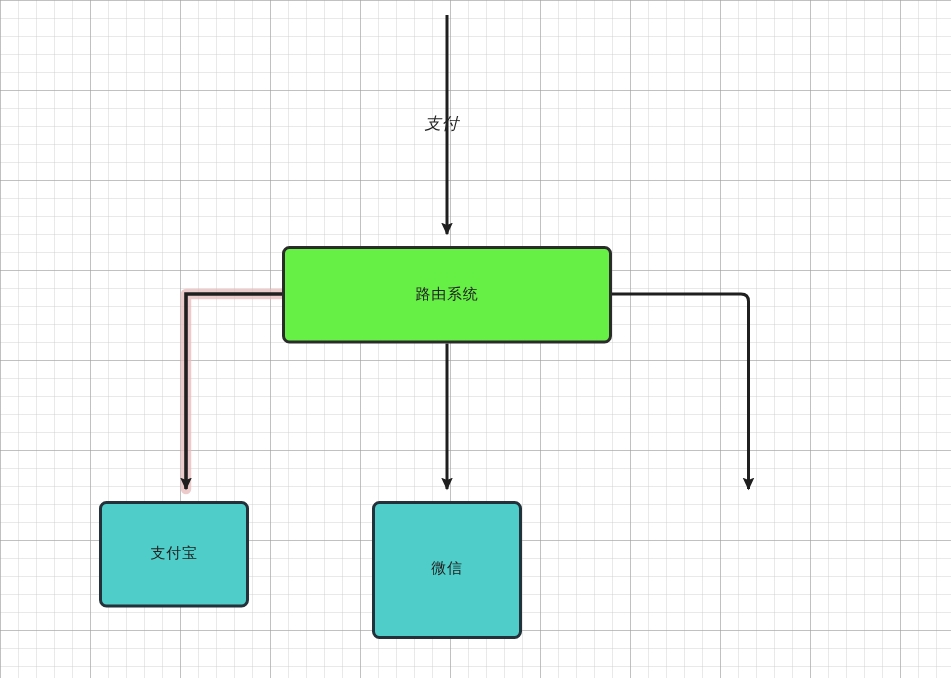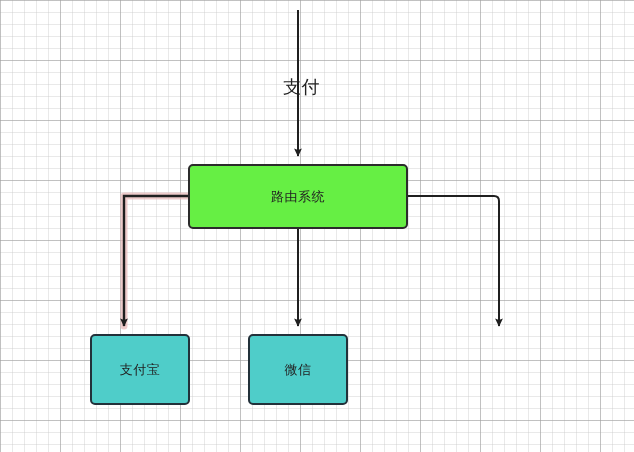--- a/index.html
+++ b/index.html
@@ -31,42 +31,43 @@
     width: 634px;
     height: 452px;
   }
   .node {
     position: absolute;
     box-sizing: border-box;
     display: flex;
     align-items: center;
     justify-content: center;
     border-radius: 5px;
-    font-size: 13px;
+    font-size: 10px;
     line-height: 1;
     letter-spacing: 0.5px;
     color: #222222;
     user-select: none;
   }
   .node-process {
     background: #66ef44;
     border: 2px solid #2b2b2b;
   }
   .node-channel {
     background: #4fcdc9;
     border: 2px solid #22313a;
   }
   .edge-label {
     position: absolute;
-    font-size: 18px;
+    font-size: 11px;
     line-height: 1;
     color: #222222;
     letter-spacing: 0.5px;
     user-select: none;
     white-space: nowrap;
+    font-style: italic;
   }
 </style>
 </head>
 <body>
 
 <div id="canvas">
 
   <svg id="edges" viewBox="0 0 634 452" width="634" height="452" xmlns="http://www.w3.org/2000/svg">
     <defs>
       <marker id="arrowhead" markerWidth="9" markerHeight="9" refX="7.6" refY="4.5" orient="auto" markerUnits="userSpaceOnUse">
@@ -91,22 +92,22 @@
       <path d="M408,196 L494,196 Q499,196 499,201 L499,326" fill="none" stroke="#1f1f1f" stroke-width="2" marker-end="url(#arrowhead)"></path>
     </g>
   </svg>
 
   <div class="edge-label" style="left:283px; top:78px;">支付</div>
 
   <div class="node node-process" style="left:188px; top:164px; width:220px; height:65px;">
     <span>路由系统</span>
   </div>
 
-  <div class="node node-channel" style="left:90px; top:334px; width:100px; height:71px;align-items:center;">
+  <div class="node node-channel" style="left:66px; top:334px; width:100px; height:71px;align-items:center;">
     <span>支付宝</span>
   </div>
 
-  <div class="node node-channel" style="left:248px; top:334px; width:100px; height:71px;">
+  <div class="node node-channel" style="left:248px; top:334px; width:100px; height:92px;">
     <span>微信</span>
   </div>
 
 
 </div>
 
 </body></html>

